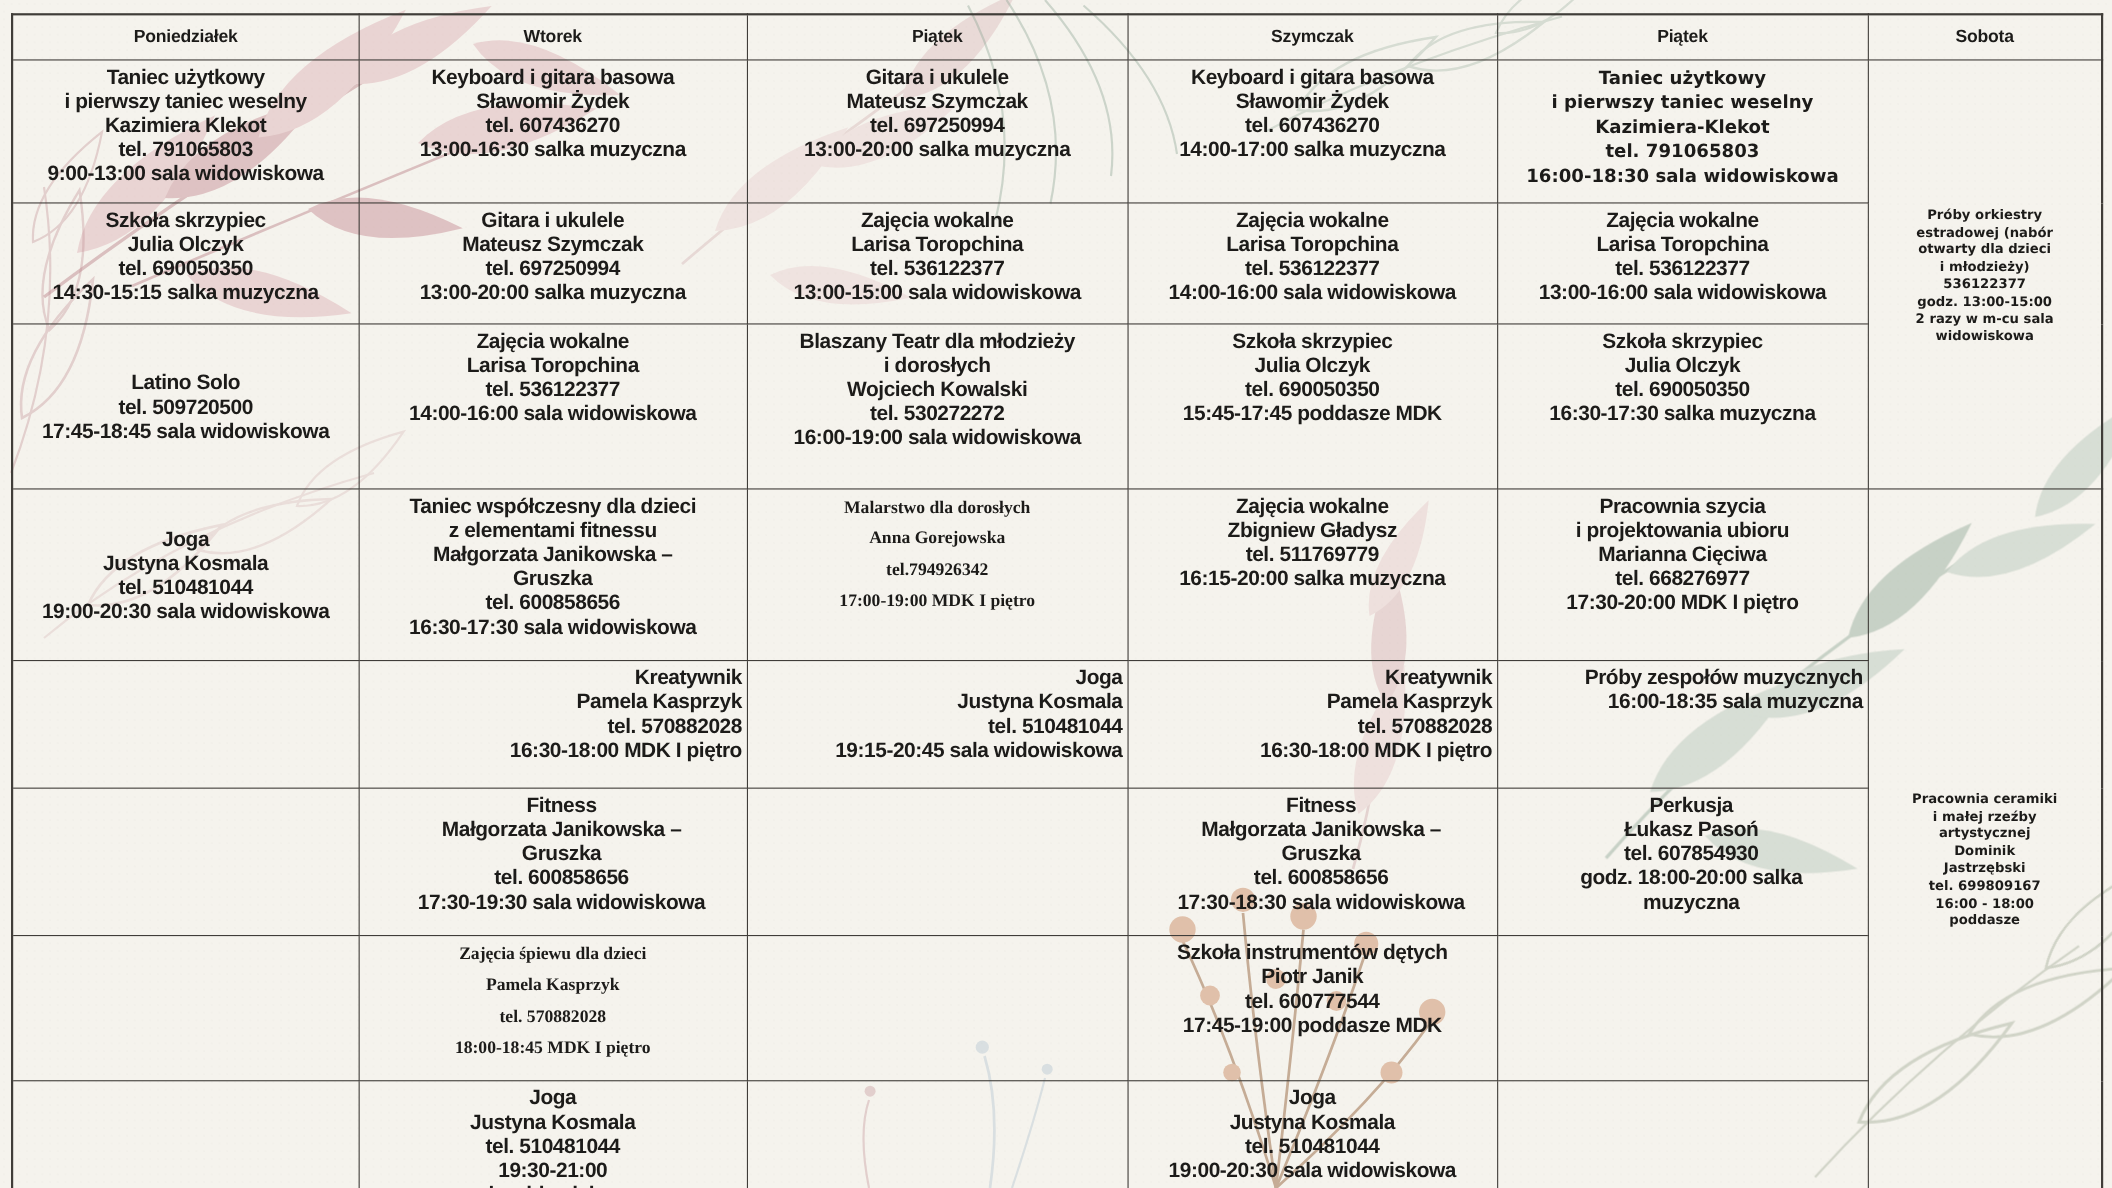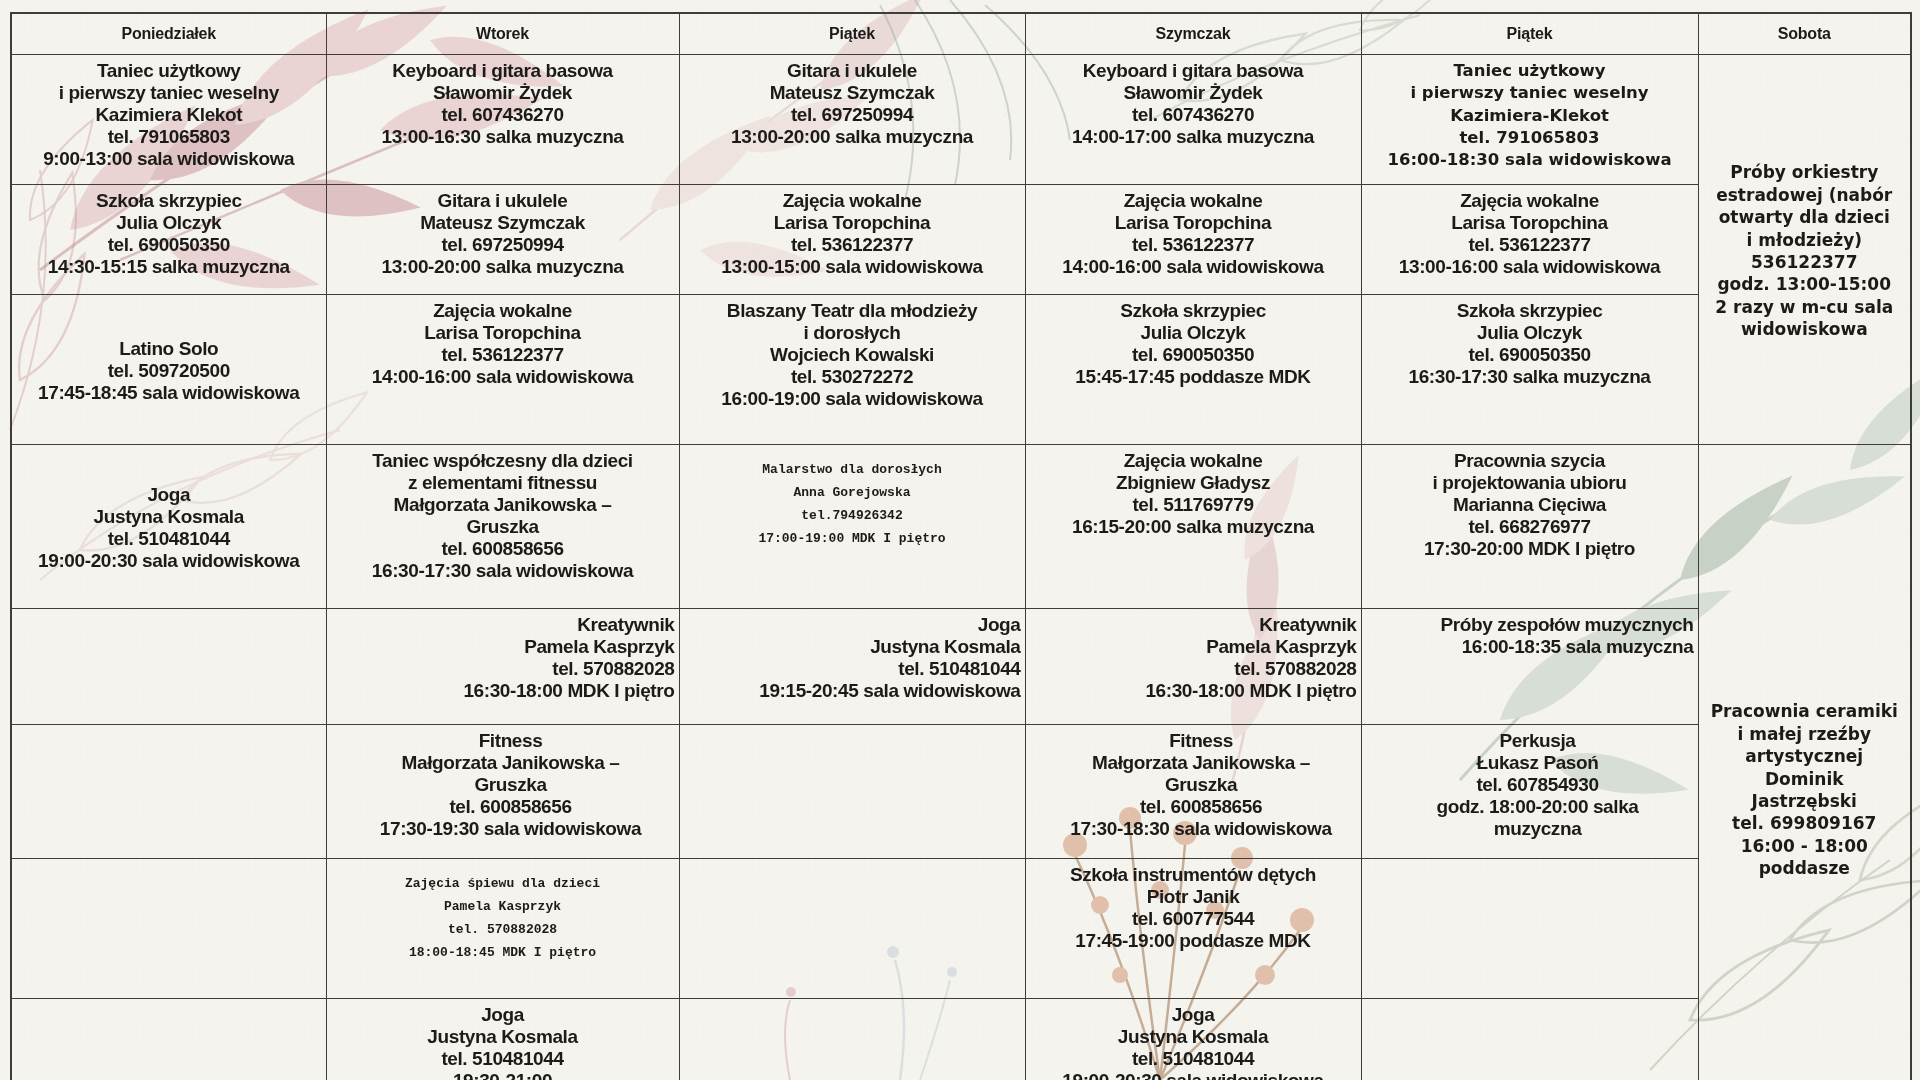--- a/index.html
+++ b/index.html
@@ -20,23 +20,23 @@
         z-index:1;border-collapse:collapse;table-layout:fixed;}
   .schedule th,.schedule td{border:1.6px solid var(--grid);}
   .schedule{border:2px solid var(--grid);}
   th.day{height:40px;font-size:16px;font-weight:bold;text-align:center;
         vertical-align:middle;letter-spacing:-0.2px;padding:0;}
   td.c{font-weight:bold;font-size:19px;letter-spacing:-0.4px;line-height:1.16;
         text-align:center;vertical-align:top;padding:5px 4px 2px;
         white-space:pre-line;overflow:hidden;}
   td.w{font-family:"DejaVu Sans",sans-serif;font-size:16.5px;letter-spacing:0;
         line-height:1.35;}
-  td.ws{font-family:Liberation Mono, monospace;font-size:13px;letter-spacing:0;
-        line-height:1.78;padding-top:13px;}
-  td.sat{font-family:"DejaVu Sans",sans-serif;font-size:17px;letter-spacing:0;
+  td.ws{font-family:Liberation Serif, serif;font-size:16px;letter-spacing:0;
+        line-height:1.78;padding-top:3px;}
+  td.sat{font-family:"DejaVu Sans",sans-serif;font-size:12px;letter-spacing:0;
         line-height:1.32;vertical-align:middle;margin-top:16px;}
   td.vm{vertical-align:middle;}
   tr.r1 td{height:122px;} tr.r2 td{height:102px;} tr.r3 td{height:142px;}
   tr.r4 td{height:148px;} tr.r5 td{height:108px;text-align:right;} tr.r6 td{height:126px;padding-left:20px;}
   tr.r7 td{height:124px;} tr.r8 td{height:126px;}
 </style>
 </head>
 <body>
 
 <div class="page">

